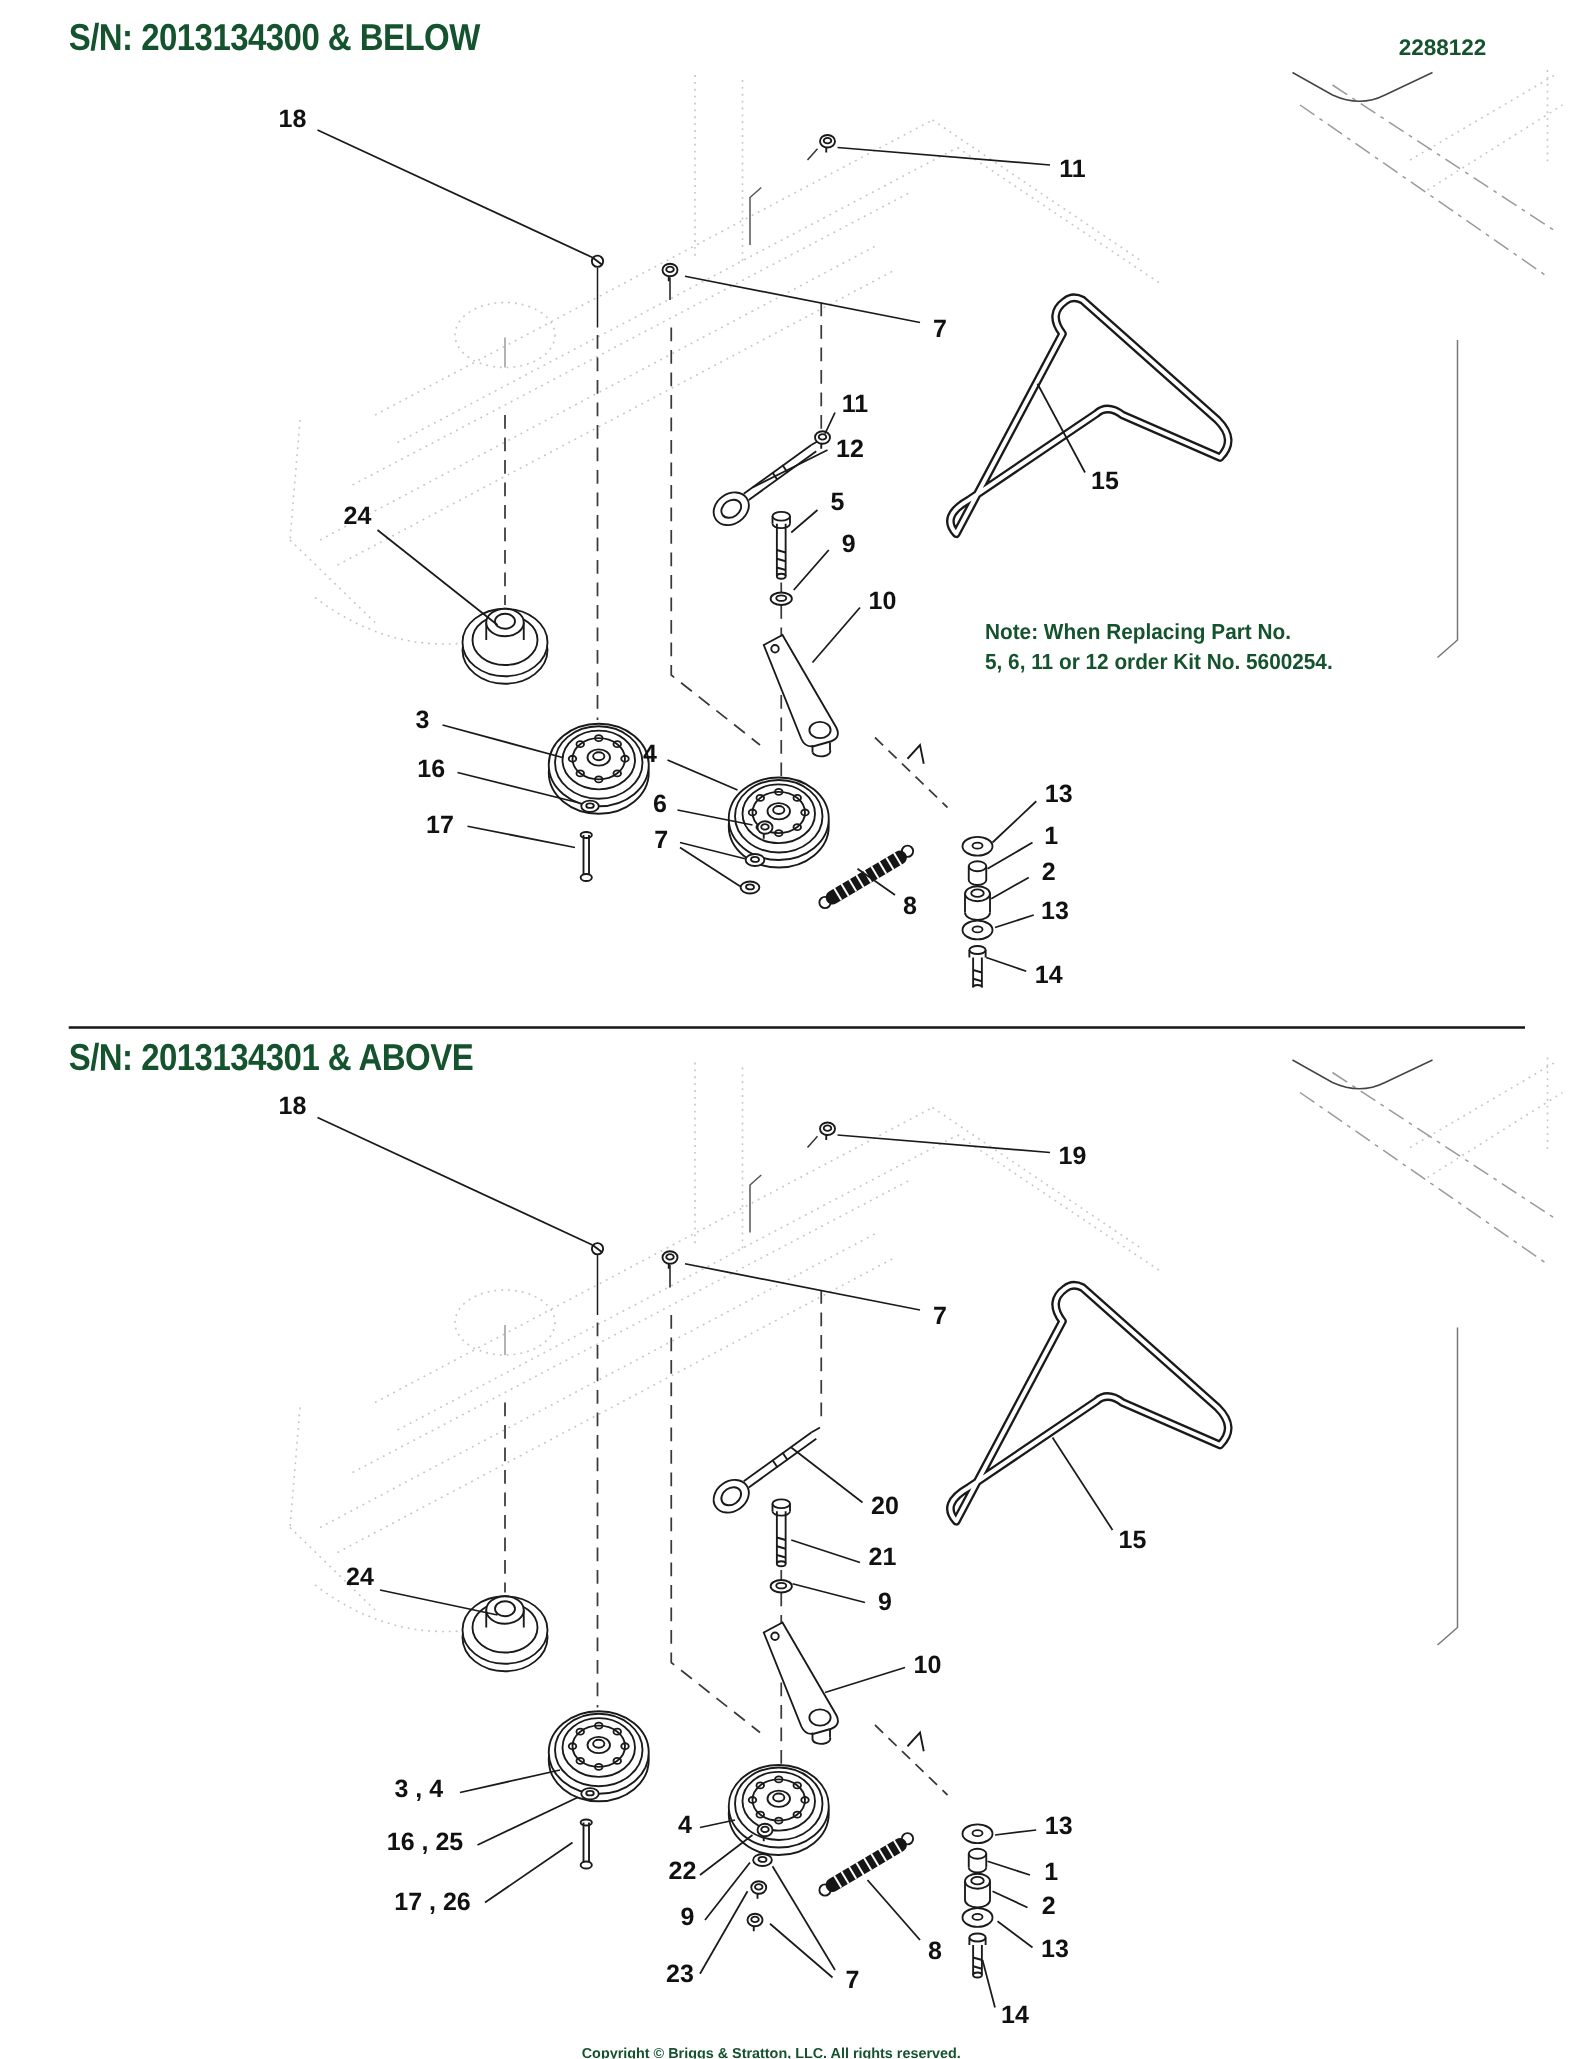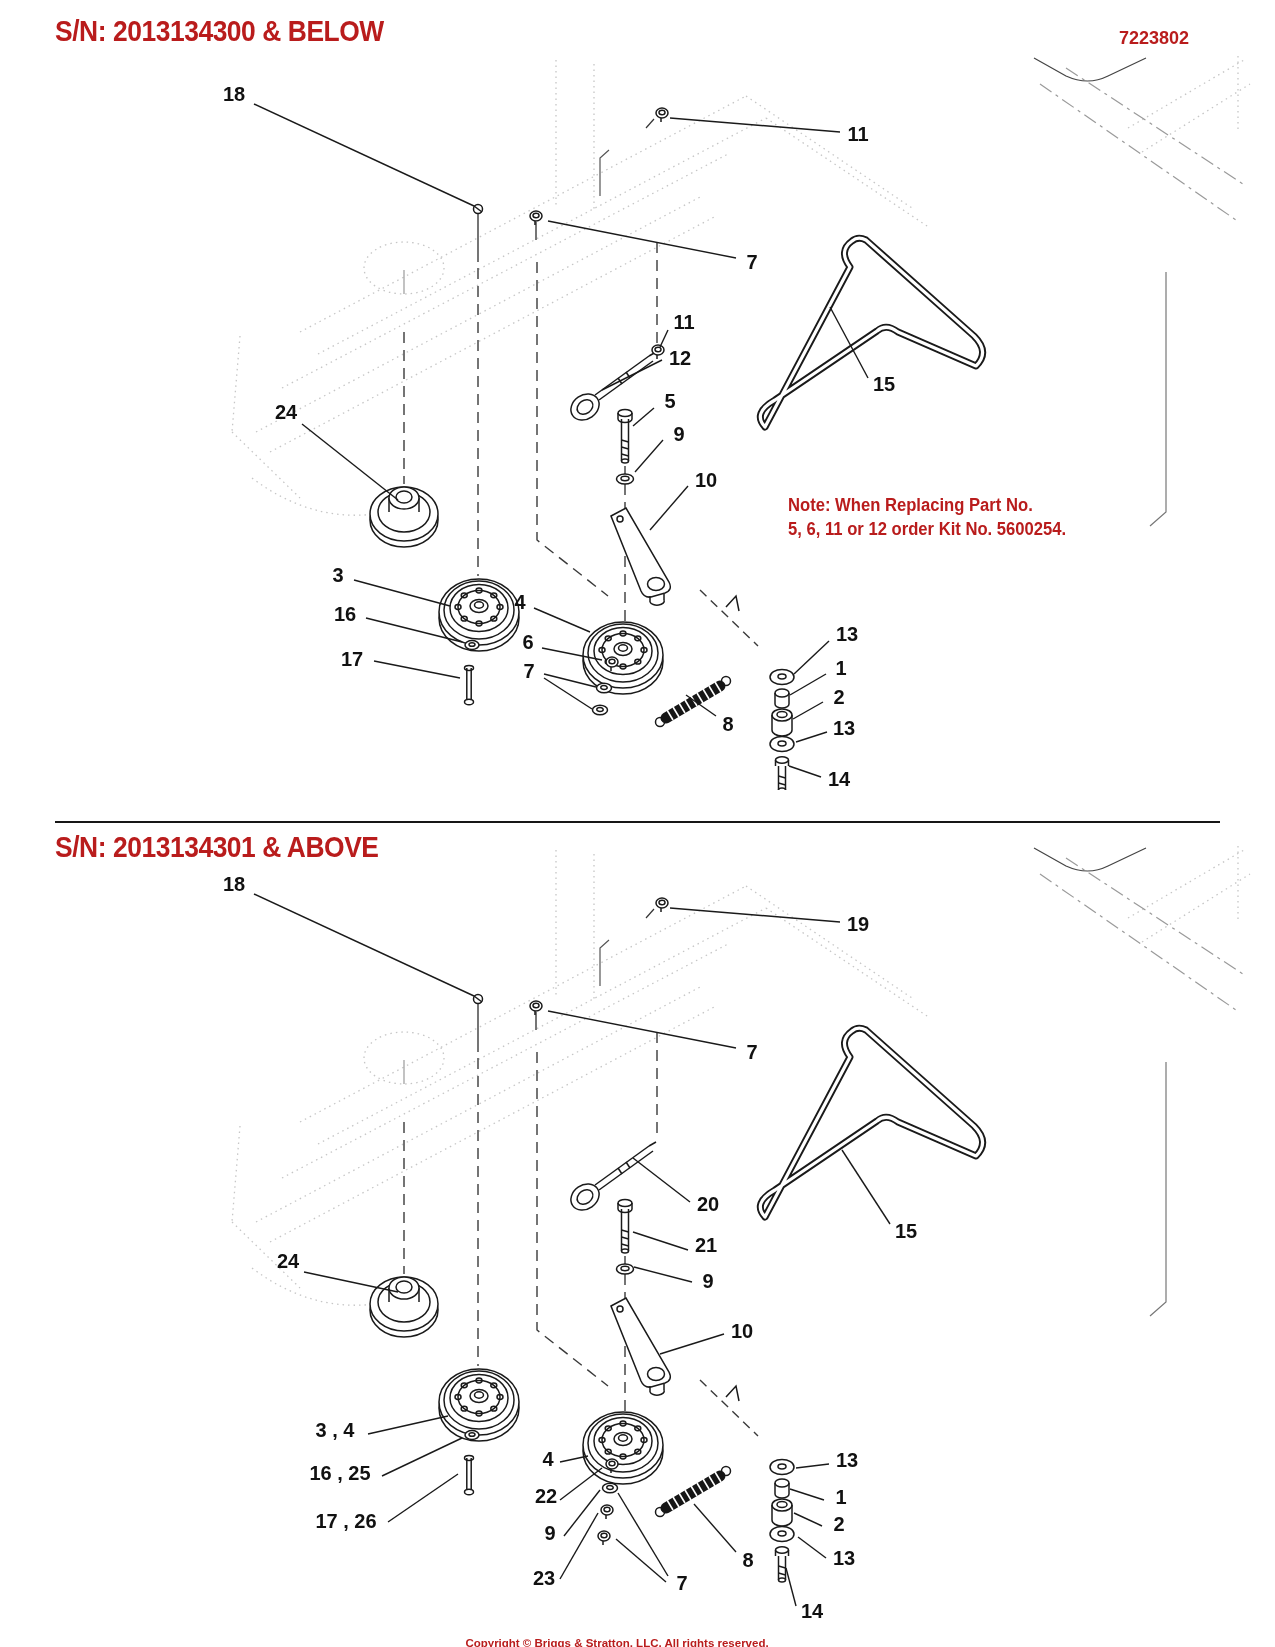--- a/index.html
+++ b/index.html
@@ -1,17 +1,17 @@
 <!DOCTYPE html>
 <html><head>
 <meta charset="utf-8">
 <style>
   html,body{margin:0;padding:0;background:#fff;}
   #page{position:relative;width:1275px;height:1647px;background:#fff;overflow:hidden;
-        font-family:"Liberation Sans",sans-serif;color:#b91c1c;}
+        font-family:"Liberation Sans",sans-serif;color:#14532d;}
   .title{position:absolute;left:55px;font-size:30px;font-weight:700;letter-spacing:-.5px;
          transform:scaleX(.88);transform-origin:left center;white-space:nowrap;z-index:5;}
   #doc-number{position:absolute;right:86px;top:28px;font-size:18px;font-weight:700;z-index:5;}
   #divider{position:absolute;left:55px;top:821px;width:1165px;height:2px;background:#161616;z-index:4;}
   #copyright{position:absolute;left:617px;top:1626px;transform:translateX(-50%);
              font-size:11.5px;font-weight:700;white-space:nowrap;z-index:5;margin-top:11px;}
   .section-svg{position:absolute;left:0;z-index:3;}
   #watermark{position:absolute;left:390px;top:742px;z-index:1;}
   #note{position:absolute;left:788px;top:494px;font-size:17.5px;font-weight:700;line-height:1.35;
         z-index:5;white-space:nowrap;transform:scaleX(.95);transform-origin:left top;}
@@ -32,21 +32,21 @@
   .wm-text{font:700 46px "Liberation Sans",sans-serif;fill:#f1f1f1;stroke:#dadada;stroke-width:1.2;
            letter-spacing:2px;text-anchor:middle;}
   .wm-reg{font:700 13px "Liberation Sans",sans-serif;fill:#d4d4d4;}
 </style>
 </head>
 <body>
 
 <div id="page">
 
   <div class="title" style="top:14px">S/N: 2013134300 &amp; BELOW</div>
-  <div id="doc-number">7223802</div>
+  <div id="doc-number">2288122</div>
 
 
   <svg width="0" height="0" style="position:absolute">
     <defs>
 
       <g id="idler">
         <ellipse class="ink" cx="0" cy="6" rx="40" ry="33"></ellipse>
         <ellipse class="ink" cx="0" cy="0" rx="40" ry="33"></ellipse>
         <ellipse class="ink-line" cx="0" cy="-2" rx="35" ry="29"></ellipse>
         <ellipse class="ink-line" cx="0" cy="-4" rx="29" ry="23.5"></ellipse>

